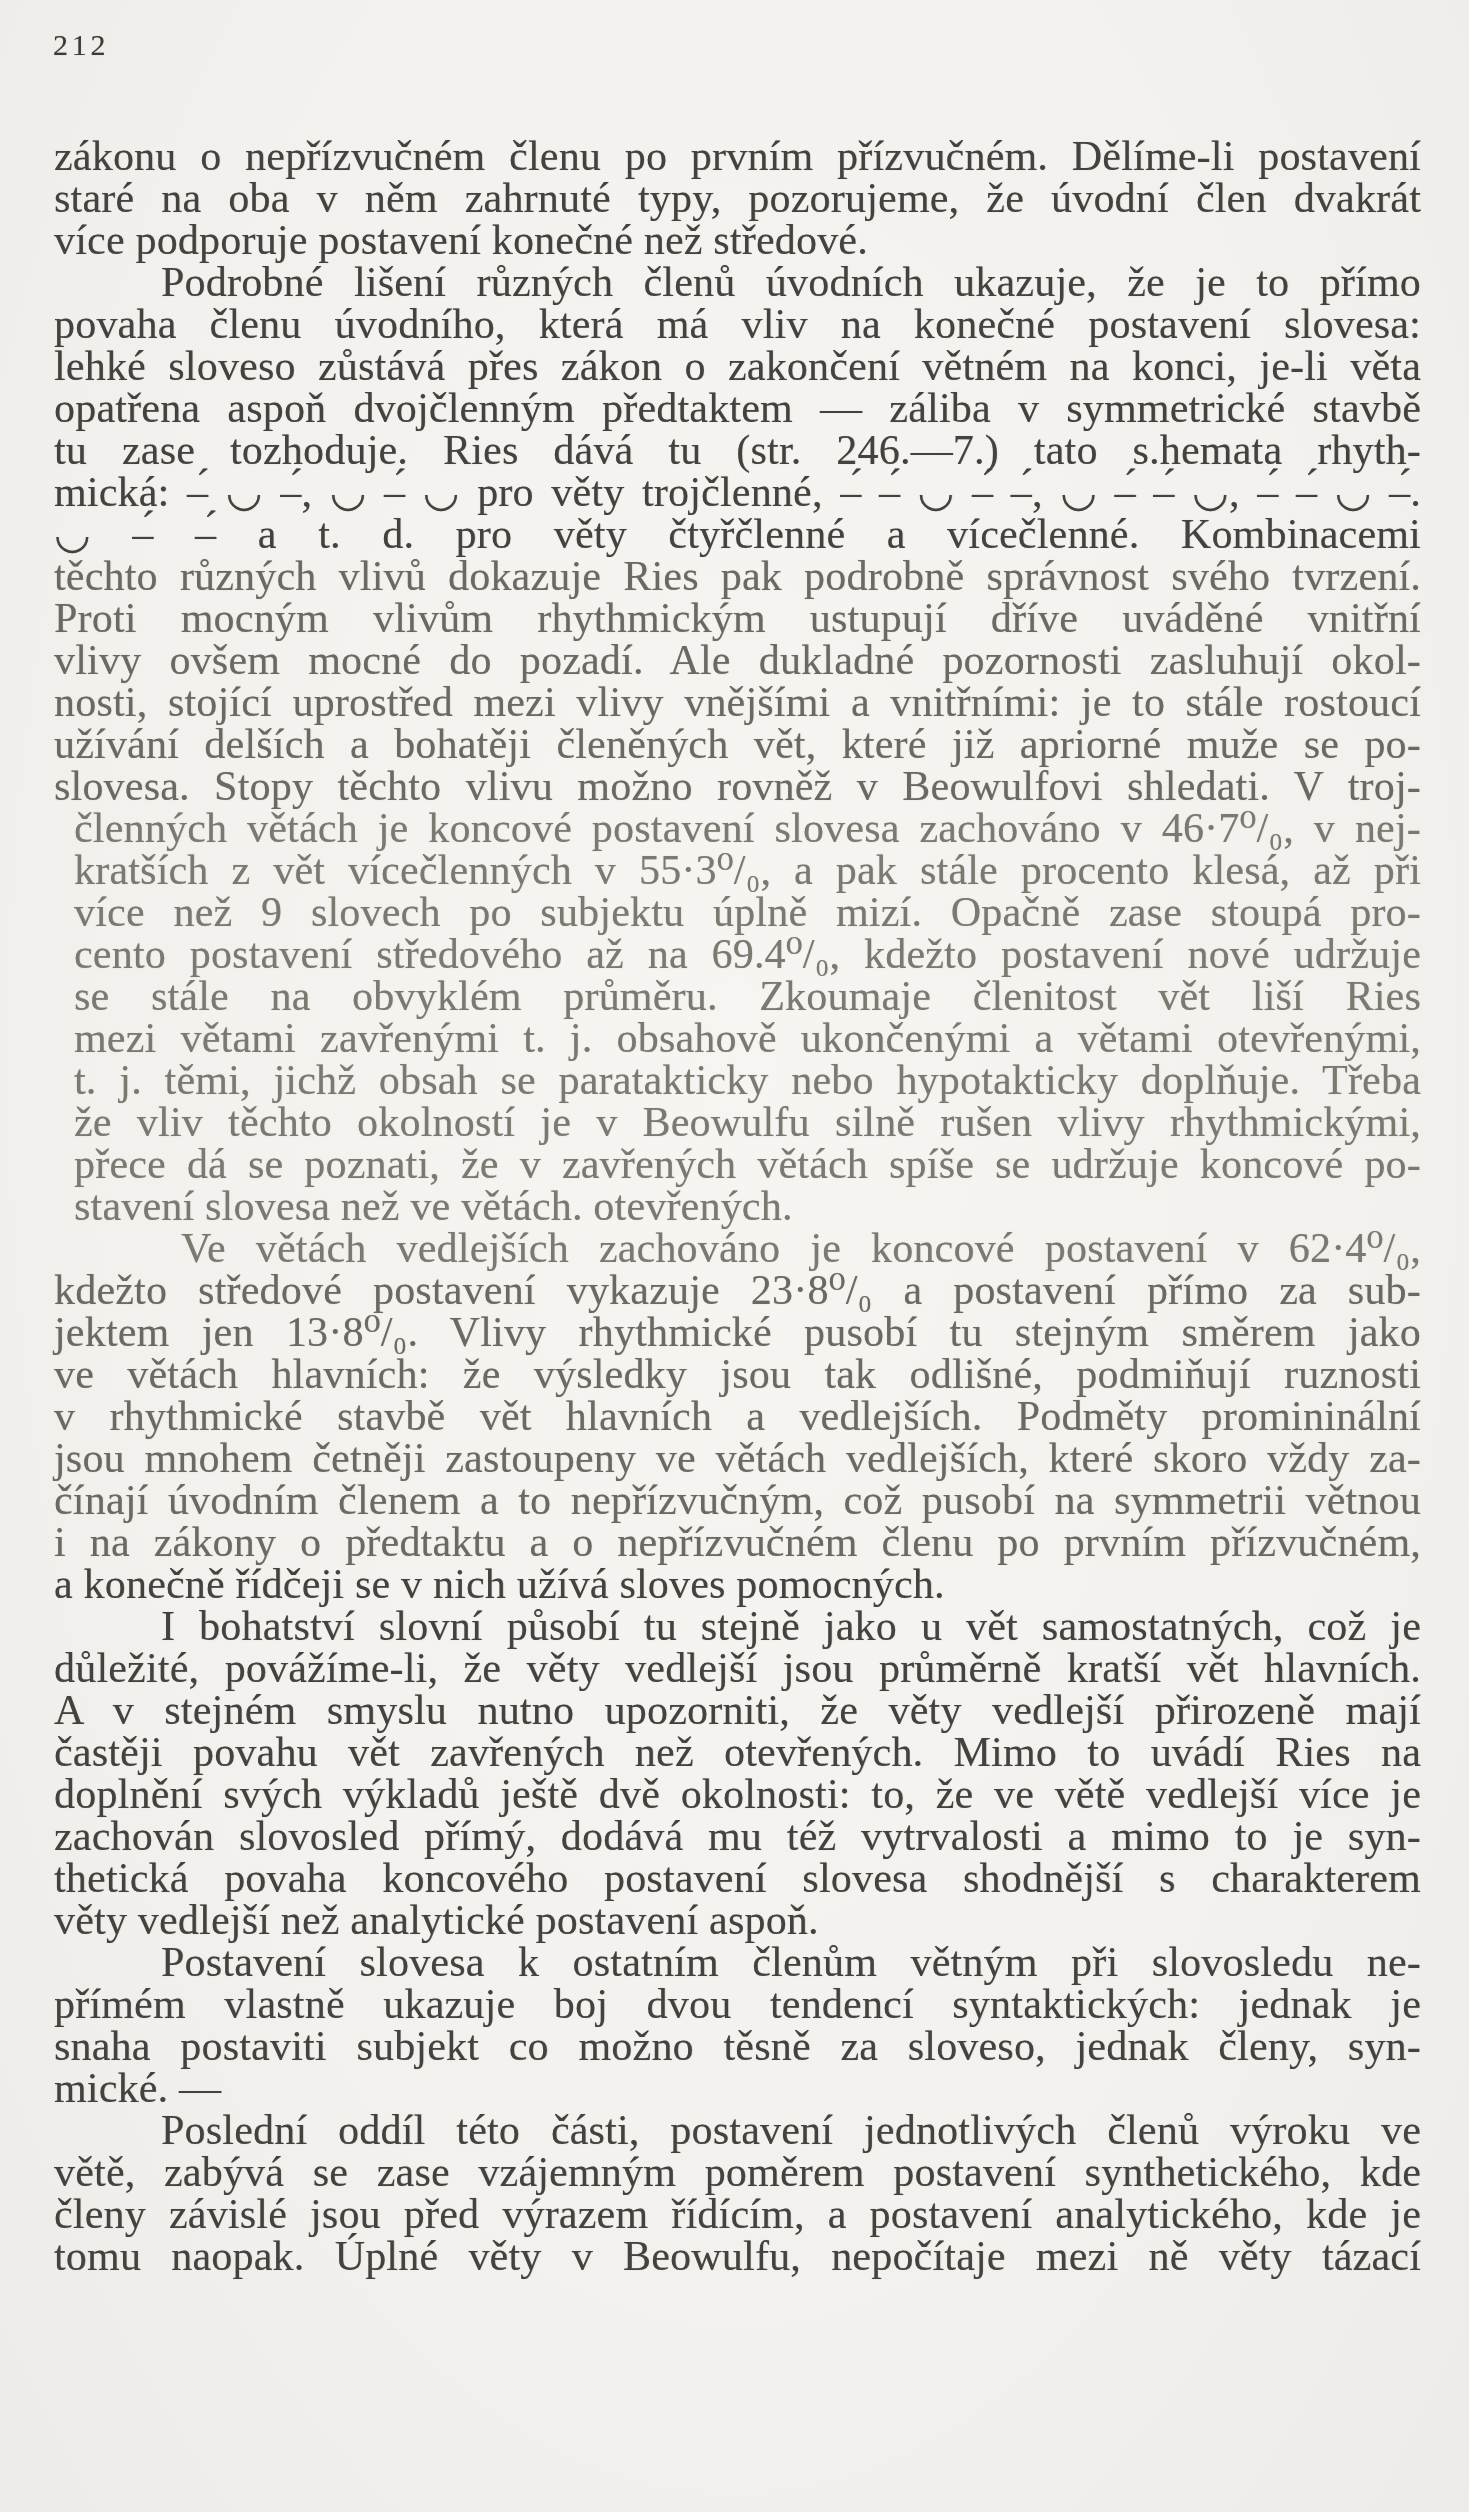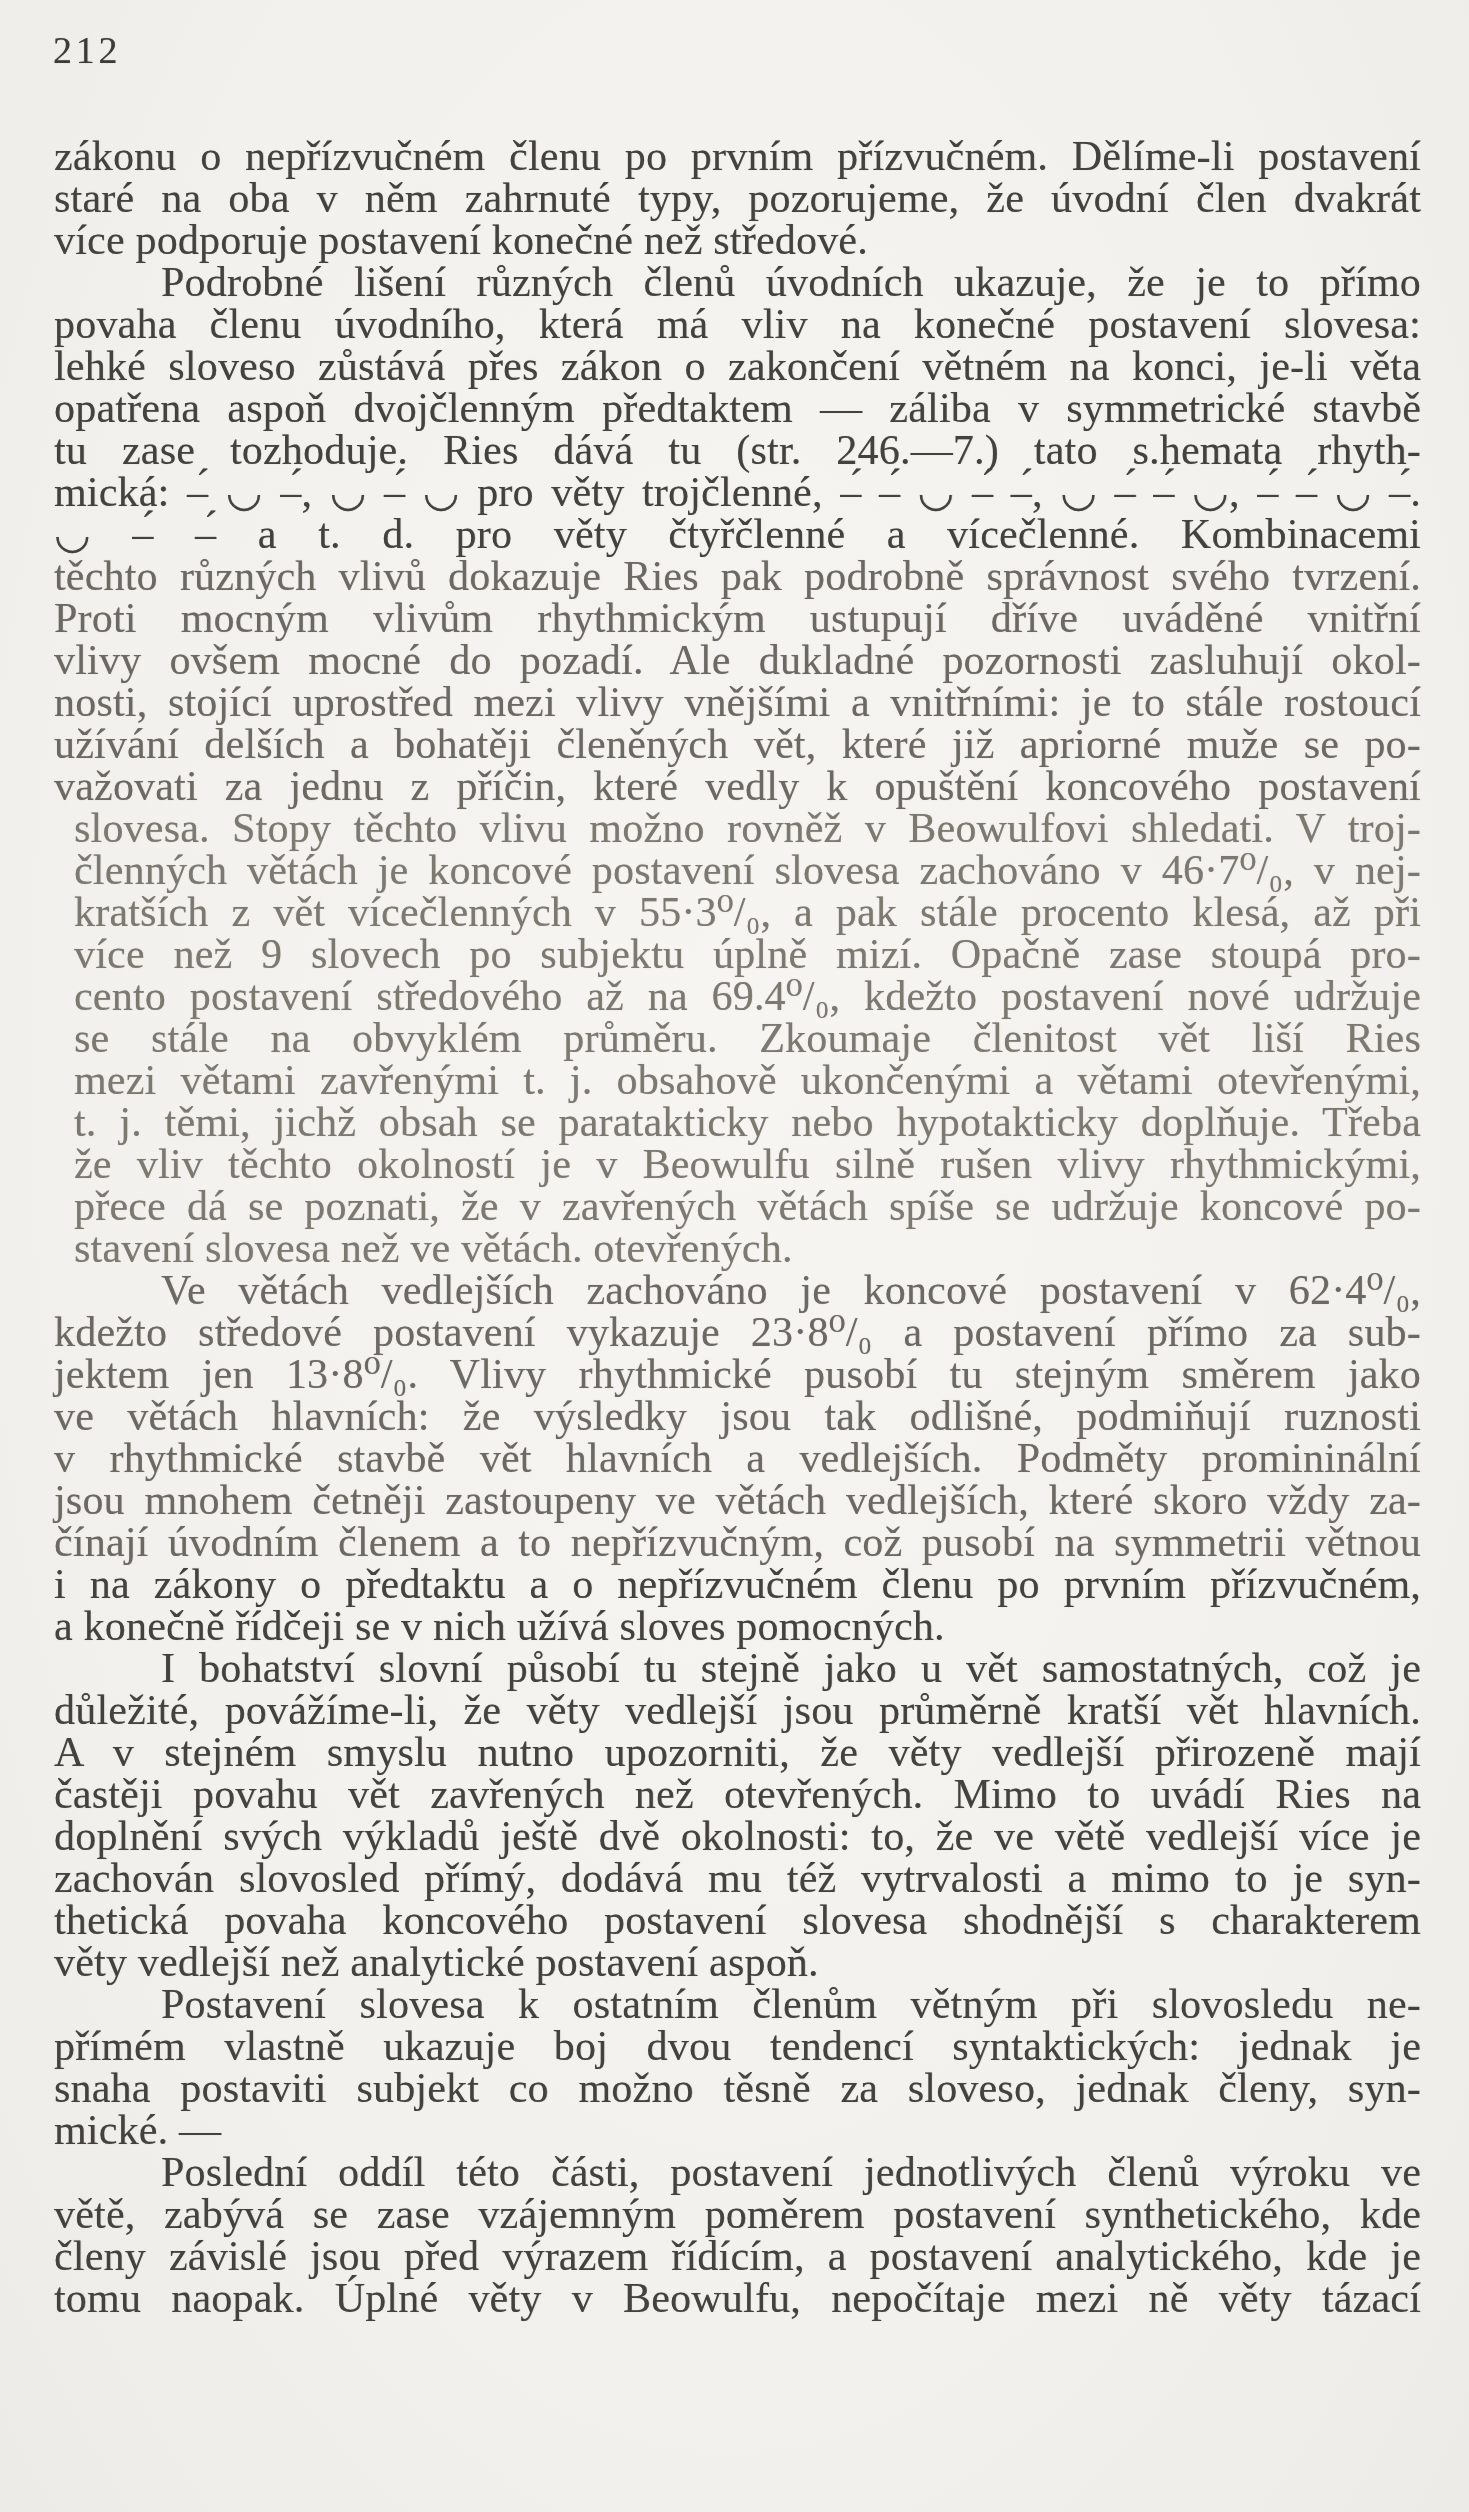--- a/index.html
+++ b/index.html
@@ -10,21 +10,21 @@
   }
   .page{
     position:relative;
     width:1469px;height:2512px;
     background:radial-gradient(ellipse at 50% 42%, #f6f5f2 0%, #f2f1ed 62%, #ecebe7 100%);
     overflow:hidden;
     color:#44423e;
   }
   .pagenum{
     position:absolute;left:53px;top:28px;
-    font-size:38px;letter-spacing:3.8px;
+    font-size:30px;letter-spacing:3.8px;
     color:#3d3b37;
     text-shadow:0 0 0.9px rgba(60,58,54,.45);
   }
   .textbody{
     position:absolute;left:54px;top:135px;width:1367px;
     filter:blur(0.2px);
   }
   .line{
     height:42px;line-height:42px;
     font-size:42px;letter-spacing:0.2px;
@@ -54,21 +54,20 @@
       <div class="line">lehké sloveso zůstává přes zákon o zakončení větném na konci, je-li věta</div>
       <div class="line">opatřena aspoň dvojčlenným předtaktem — záliba v symmetrické stavbě</div>
       <div class="line">tu zase tozhoduje.  Ries dává tu (str. 246.—7.) tato s.hemata rhyth-</div>
       <div class="line">mická:  –́ ◡ –́,  ◡ –́ ◡ pro věty trojčlenné,  –́ –́ ◡ –́ –́,  ◡ –́ –́ ◡,  –́ –́ ◡ –́.</div>
       <div class="line">◡ –́ –́ a t. d.  pro věty čtyřčlenné a vícečlenné.  Kombinacemi</div>
       <div class="line">těchto různých vlivů dokazuje Ries pak podrobně správnost svého tvrzení.</div>
       <div class="line">Proti mocným vlivům rhythmickým ustupují dříve uváděné vnitřní</div>
       <div class="line">vlivy ovšem mocné do pozadí.  Ale dukladné pozornosti zasluhují okol-</div>
       <div class="line">nosti, stojící uprostřed mezi vlivy vnějšími a vnitřními: je to stále rostoucí</div>
       <div class="line">užívání delších a bohatěji členěných vět, které již apriorné muže se po-</div>
-      <div class="line">važovati za jednu z příčin, které vedly k opuštění koncového postavení</div>
       <div class="line">slovesa.  Stopy těchto vlivu možno rovněž v Beowulfovi shledati.  V troj-</div>
       <div class="line">členných větách je koncové postavení slovesa zachováno v 46·7⁰/₀, v nej-</div>
       <div class="line">kratších z vět vícečlenných v 55·3⁰/₀, a pak stále procento klesá, až při</div>
       <div class="line">více než 9 slovech po subjektu úplně mizí.  Opačně zase stoupá pro-</div>
       <div class="line">cento postavení středového až na 69.4⁰/₀, kdežto postavení nové udržuje</div>
       <div class="line">se stále na obvyklém průměru.  Zkoumaje členitost vět liší Ries</div>
       <div class="line">mezi větami zavřenými t. j. obsahově ukončenými a větami otevřenými,</div>
       <div class="line">t. j. těmi, jichž obsah se paratakticky nebo hypotakticky doplňuje.  Třeba</div>
       <div class="line">že vliv těchto okolností je v Beowulfu silně rušen vlivy rhythmickými,</div>
       <div class="line">přece dá se poznati, že v zavřených větách spíše se udržuje koncové po-</div>

